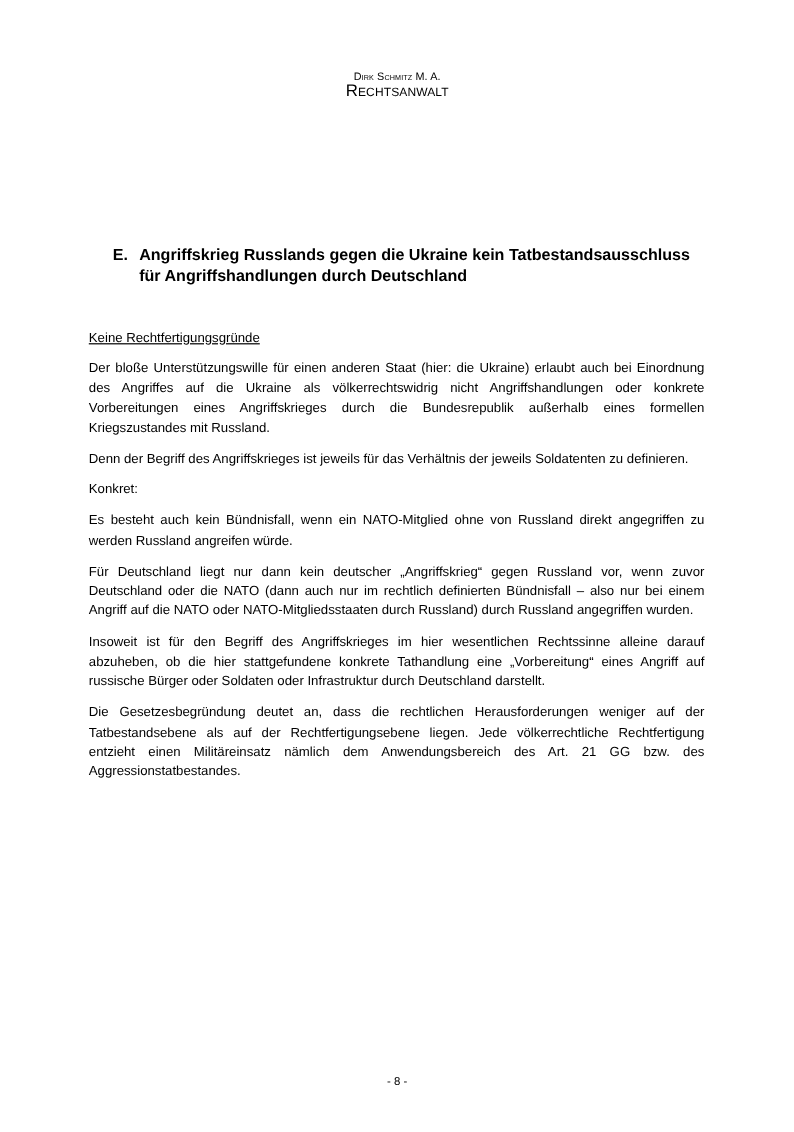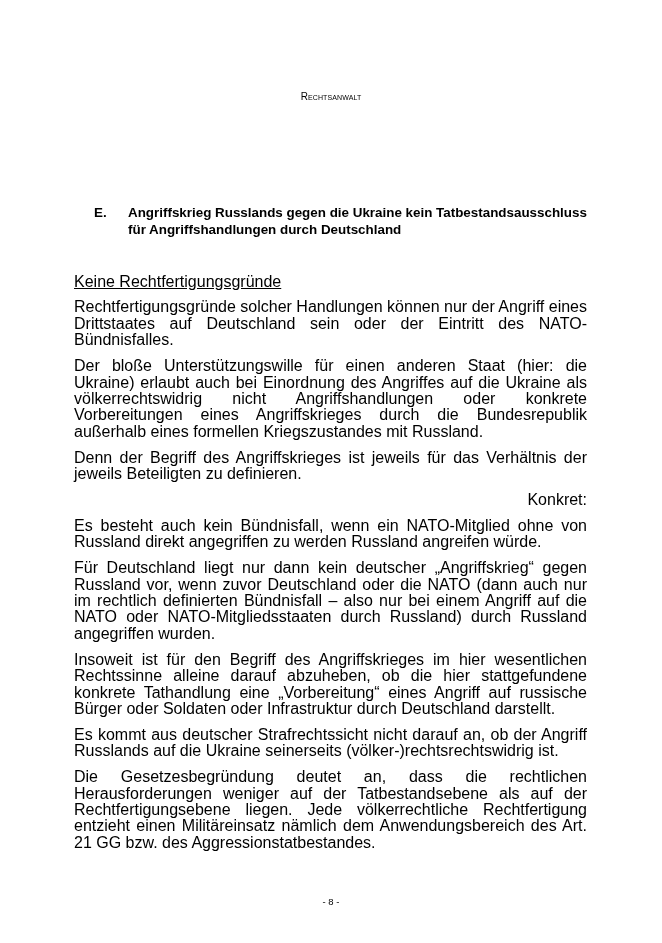--- a/index.html
+++ b/index.html
@@ -1,50 +1,49 @@
 <!DOCTYPE html>
 <html><head>
 <meta charset="utf-8">
 <style>
   html, body { margin: 0; padding: 0; background: #ffffff; }
   body { width: 662px; height: 943px; position: relative; overflow: hidden;
          font-family: "Liberation Sans", sans-serif; color: #000; }
   .header { position: absolute; top: 59px; left: 0; width: 662px; text-align: center;
             font-size: 9px; line-height: 11px; font-variant: small-caps; letter-spacing: 0.1px; }
-  .header .l2 { font-size: 10px; margin-top: 32px; }
+  .header .l2 { font-size: 14px; }
   .heading { position: absolute; top: 205px; left: 94px; width: 500px;
              font-weight: bold; font-size: 13.4px; line-height: 16.5px; }
   .heading .num { position: absolute; left: 0; top: 0; }
-  .heading .txt { display: block; margin-left: 34px; }
+  .heading .txt { display: block; margin-left: 22px; }
   .content { position: absolute; top: 274px; left: 74px; width: 513px;
-             font-size: 16px; line-height: 16.4px; }
+             font-size: 11px; line-height: 16.4px; }
   .subhead { text-decoration: underline; margin: 0 0 9px 0; }
   .content p { margin: 0 0 9.5px 0; text-align: justify; hyphens: manual; }
-  .content p.left { text-align: right; }
+  .content p.left { text-align: left; }
   .footer { position: absolute; top: 896px; left: 0; width: 662px; text-align: center;
             font-size: 9.5px; }
 </style>
 </head>
 <body>
 
 <div class="header">
+  <div>Dirk Schmitz M. A.</div>
   <div class="l2">Rechtsanwalt</div>
 </div>
 
 <div class="heading">
   <span class="num">E.</span>
   <span class="txt">Angriffskrieg Russlands gegen die Ukraine kein Tatbestandsausschluss für Angriffshandlungen durch Deutschland</span>
 </div>
 
 <div class="content">
   <div class="subhead">Keine Rechtfertigungsgründe</div>
-  <p>Rechtfertigungsgründe solcher Handlungen können nur der Angriff eines Drittstaates auf Deutschland sein oder der Eintritt des NATO-Bündnisfalles.</p>
   <p>Der bloße Unterstützungswille für einen anderen Staat (hier: die Ukraine) erlaubt auch bei Einordnung des Angriffes auf die Ukraine als völkerrechtswidrig nicht An­griffshandlungen oder konkrete Vorbereitungen eines Angriffskrieges durch die Bun­desrepublik außerhalb eines formellen Kriegszustandes mit Russland.</p>
-  <p>Denn der Begriff des Angriffskrieges ist jeweils für das Verhältnis der jeweils Beteilig­ten zu definieren.</p>
+  <p>Denn der Begriff des Angriffskrieges ist jeweils für das Verhältnis der jeweils Soldaten­ten zu definieren.</p>
   <p class="left">Konkret:</p>
   <p>Es besteht auch kein Bündnisfall, wenn ein NATO-Mitglied ohne von Russland direkt angegriffen zu werden Russland angreifen würde.</p>
   <p>Für Deutschland liegt nur dann kein deutscher „Angriffskrieg“ gegen Russland vor, wenn zuvor Deutschland oder die NATO (dann auch nur im rechtlich definierten Bündnisfall – also nur bei einem Angriff auf die NATO oder NATO-Mitgliedsstaaten durch Russland) durch Russland angegriffen wurden.</p>
   <p>Insoweit ist für den Begriff des Angriffskrieges im hier wesentlichen Rechtssinne al­leine darauf abzuheben, ob die hier stattgefundene konkrete Tathandlung eine „Vor­bereitung“ eines Angriff auf russische Bürger oder Soldaten oder Infrastruktur durch Deutschland darstellt.</p>
-  <p>Es kommt aus deutscher Strafrechtssicht nicht darauf an, ob der Angriff Russlands auf die Ukraine seinerseits (völker-)rechtsrechtswidrig ist.</p>
   <p>Die Gesetzesbegründung deutet an, dass die rechtlichen Herausforderungen weni­ger auf der Tatbestandsebene als auf der Rechtfertigungsebene liegen. Jede völker­rechtliche Rechtfertigung entzieht einen Militäreinsatz nämlich dem Anwendungsbe­reich des Art. 21 GG bzw. des Aggressionstatbestandes.</p>
 </div>
 
 <div class="footer">- 8 -</div>
 
 </body></html>

